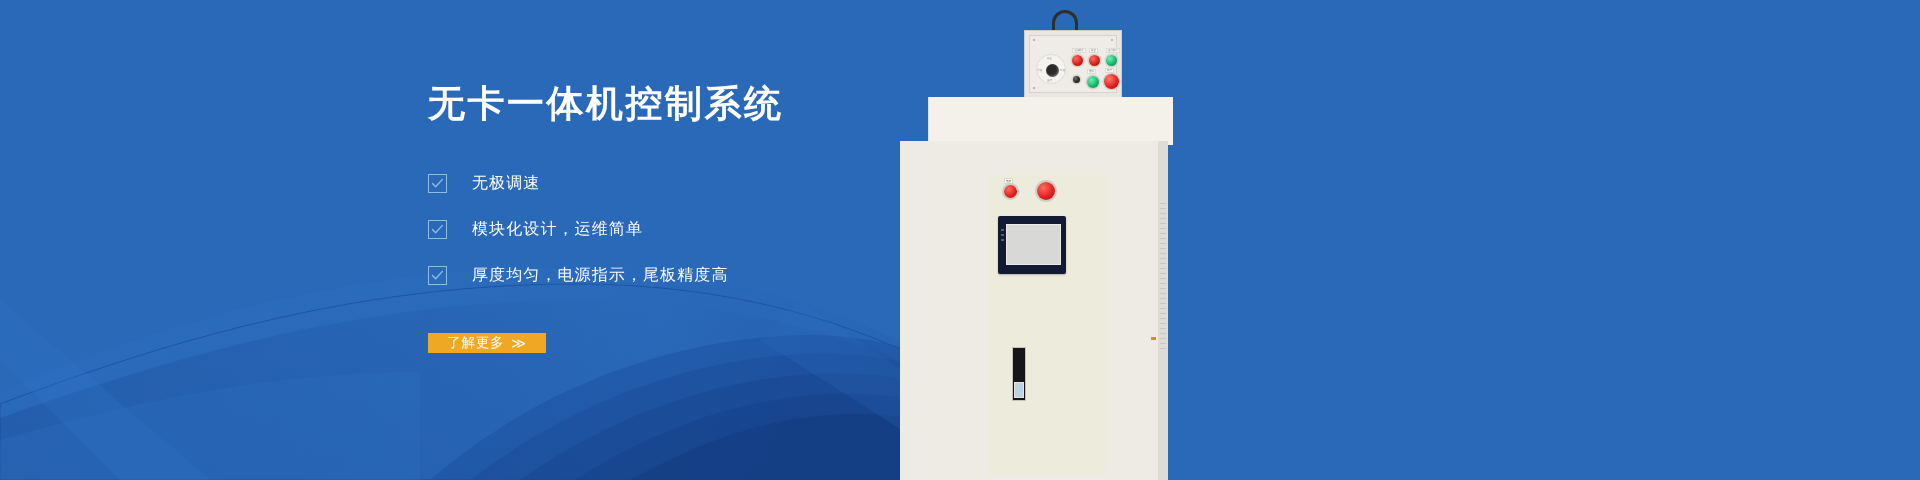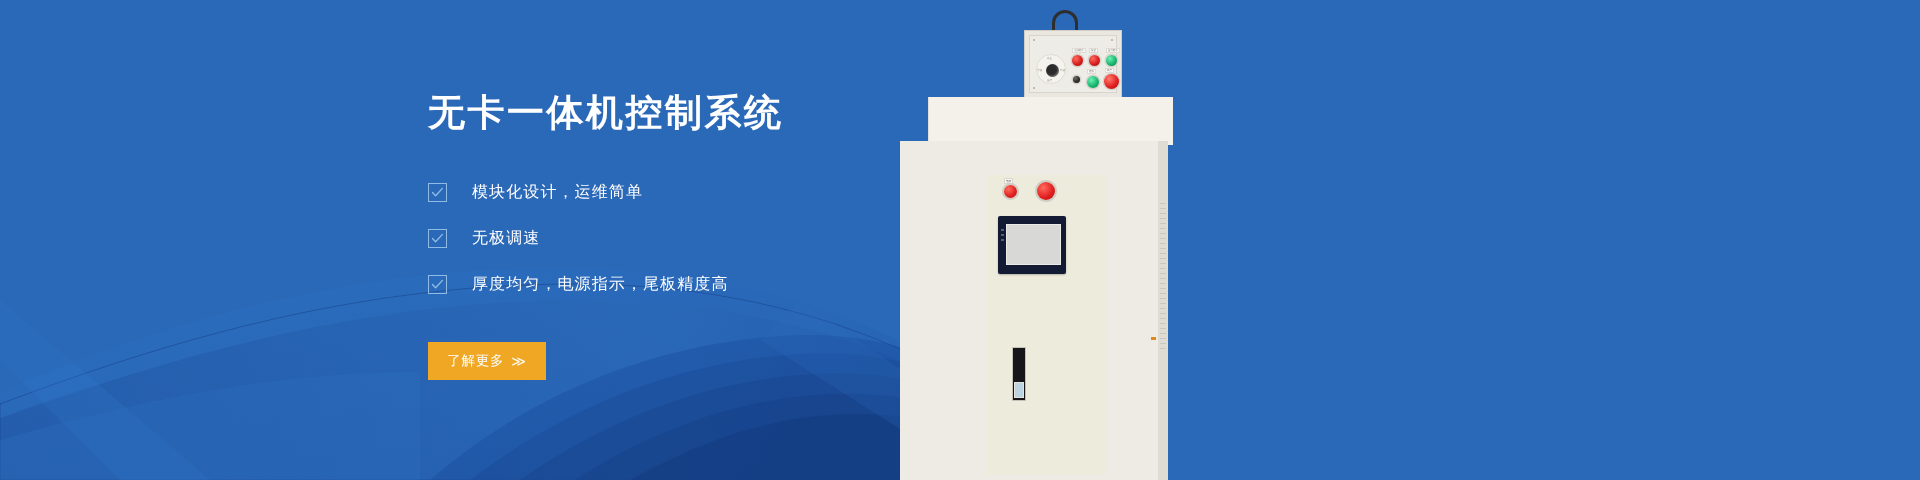--- a/index.html
+++ b/index.html
@@ -10,21 +10,21 @@
   #banner {
     position:relative; width:1920px; height:480px;
     background:#2a68b8; overflow:hidden;
   }
   
   .waves { position:absolute; inset:0; pointer-events:none; }
   .waves svg { position:absolute; left:0; top:0; width:1920px; height:480px; }
 
   
   .content {
-    position:absolute; left:428px; top:93px;
+    position:absolute; left:428px; top:84px;
     width:760px; z-index:6;
   }
   .hero-title {
     color:#ffffff;
     font-size:37px;
     font-weight:bold;
     letter-spacing:2.5px;
     line-height:1.1;
     white-space:nowrap;
   }
@@ -43,21 +43,21 @@
   .feature-text {
     color:#ffffff;
     font-size:16px;
     letter-spacing:1.1px;
     margin-left:25px;
     white-space:nowrap;
   }
   .cta {
     display:inline-flex; align-items:center; justify-content:center;
     margin-top:28px;
-    width:118px; height:38px;
+    width:118px; height:20px;
     background:#efa724;
     color:#ffffff;
     font-size:13.5px;
     letter-spacing:0.8px;
     border:none; cursor:pointer;
     white-space:nowrap;
   }
   .cta .chev { margin-left:7px; font-size:14px; opacity:.92; }
 
   
@@ -290,30 +290,30 @@
     <h1 class="hero-title">无卡一体机控制系统</h1>
 
     <div class="feature-list">
 
       <div class="feature-item">
         <span class="cbox">
           <svg width="13" height="13" viewBox="0 0 13 13">
               <path d="M1.5 6.6 L4.6 9.8 L11.4 2.4" fill="none" stroke="#8fbbe6" stroke-width="1.4" stroke-linecap="round" stroke-linejoin="round"></path>
             </svg>
         </span>
-        <span class="feature-text">模块化设计，运维简单</span>
+        <span class="feature-text">无极调速</span>
       </div>
 
       <div class="feature-item">
         <span class="cbox">
           <svg width="13" height="13" viewBox="0 0 13 13">
               <path d="M1.5 6.6 L4.6 9.8 L11.4 2.4" fill="none" stroke="#8fbbe6" stroke-width="1.4" stroke-linecap="round" stroke-linejoin="round"></path>
             </svg>
         </span>
-        <span class="feature-text">无极调速</span>
+        <span class="feature-text">模块化设计，运维简单</span>
       </div>
 
       <div class="feature-item">
         <span class="cbox">
           <svg width="13" height="13" viewBox="0 0 13 13">
               <path d="M1.5 6.6 L4.6 9.8 L11.4 2.4" fill="none" stroke="#8fbbe6" stroke-width="1.4" stroke-linecap="round" stroke-linejoin="round"></path>
             </svg>
         </span>
         <span class="feature-text">厚度均匀，电源指示，尾板精度高</span>
       </div>

